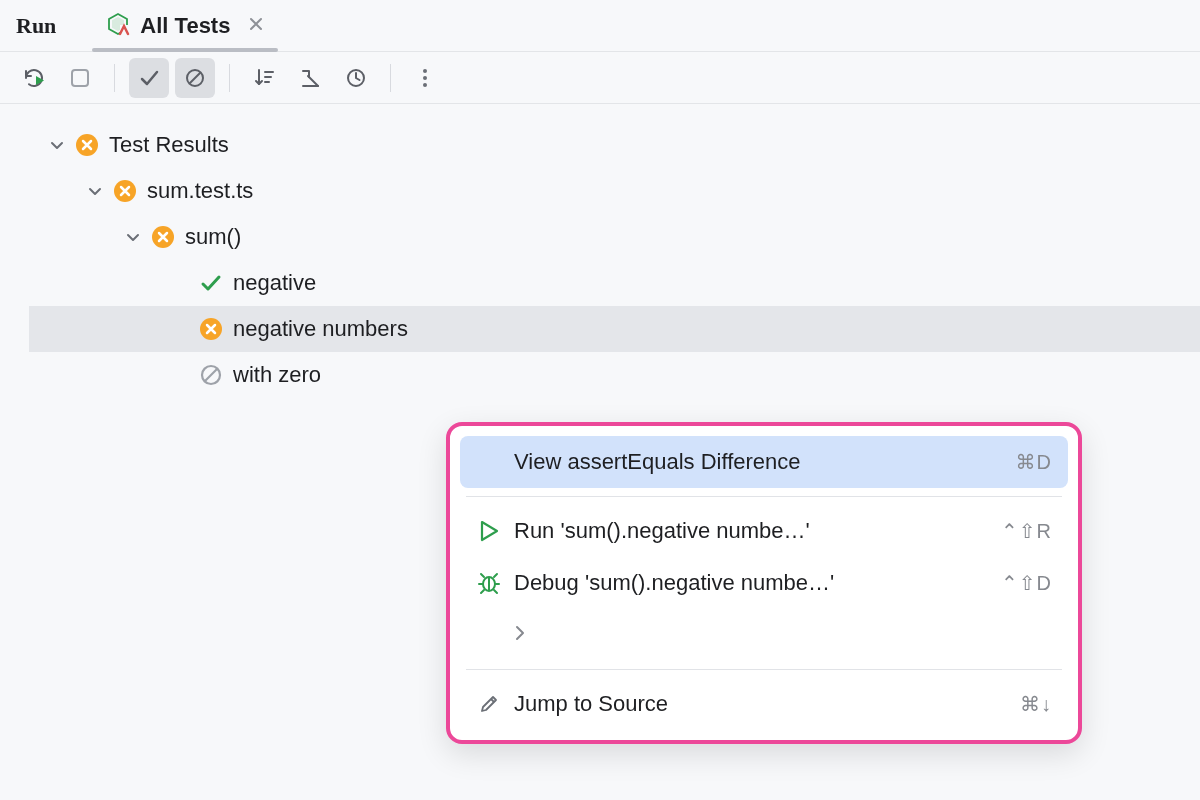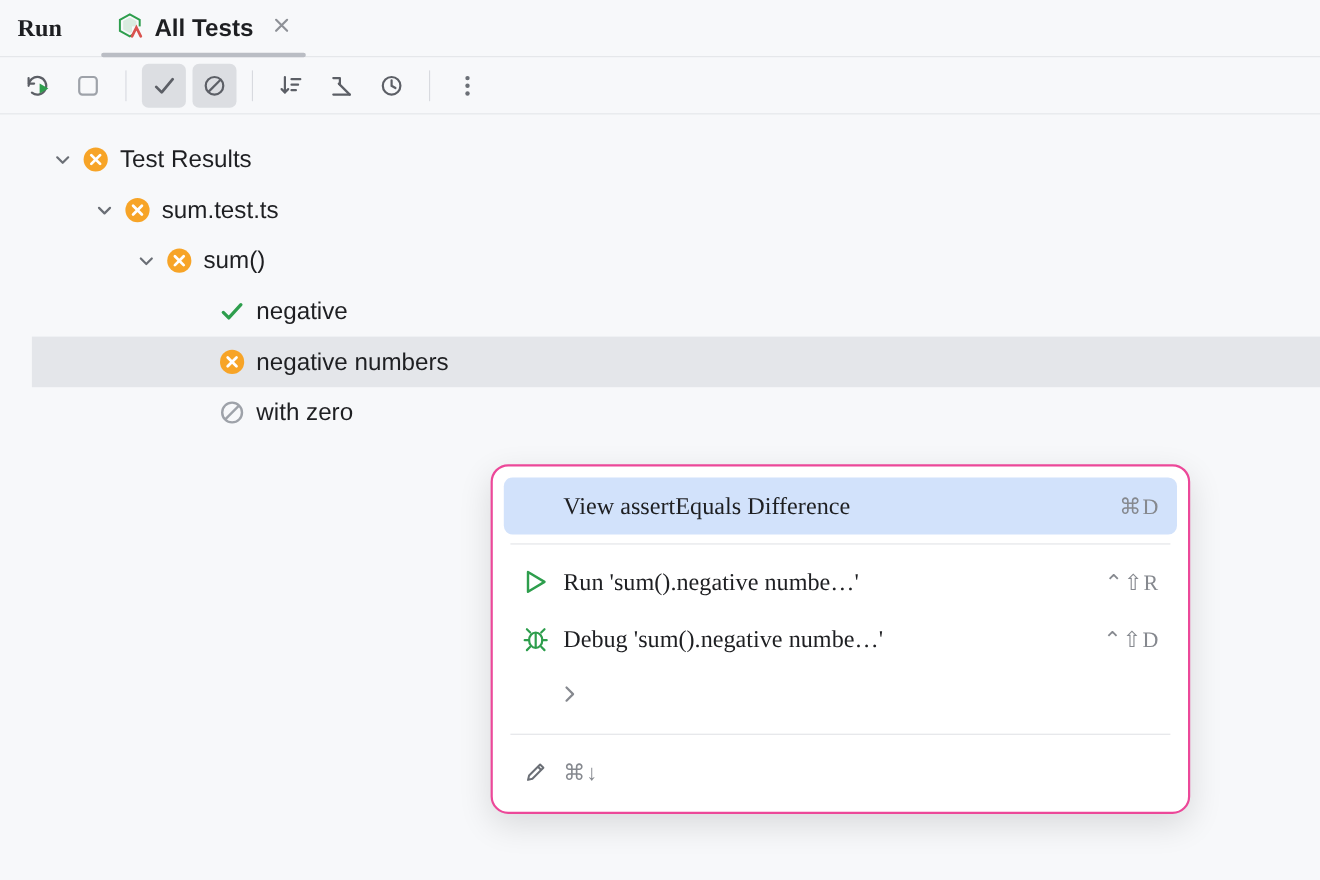--- a/index.html
+++ b/index.html
@@ -60,25 +60,24 @@
   .row.sel { background: #e4e6ea; }
   .chev { color: #6b6f76; display:inline-flex; }
   .chev svg { display:block; }
   .status { width: 24px; height:24px; display:inline-flex; align-items:center; justify-content:center; }
   .label { white-space: nowrap; }
 
   
   .menu {
     position: absolute; left: 446px; top: 422px;
     width: 636px;
-    background: #fff; border: 2px solid #ec4899; border-radius: 16px;
+    background: #fff; border: 4px solid #ec4899; border-radius: 16px;
     box-shadow: 0 10px 30px rgba(0,0,0,0.12);
     padding: 10px 10px;
     font-size: 22px;
-    font-family: Liberation Serif, serif;
   }
   .mi {
     display:flex; align-items:center; height:52px; gap:12px;
     padding: 0 16px; border-radius: 8px;
   }
   .mi.hl { background: #d2e2fb; }
   .mi .icon { width:26px; display:flex; justify-content:center; color:#2e7d32; }
   .mi .txt { flex:1; color:#1e1f22; }
   .mi .short { color:#86898f; letter-spacing: 1px; font-size:20px; }
   .mi .arrow { color:#86898f; }
@@ -292,18 +291,19 @@
 
     <div class="msep"></div>
 
     <div class="mi">
       <span class="icon" style="color:#6b6f76">
         <svg width="22" height="22" viewBox="0 0 22 22">
             <path d="M4 18l1-4L15 4l3 3L8 17l-4 1z" fill="none" stroke="#6b6f76" stroke-width="1.8" stroke-linejoin="round"></path>
             <line x1="13" y1="6" x2="16" y2="9" stroke="#6b6f76" stroke-width="1.8"></line>
           </svg>
       </span>
+      <span class="txt">Jump to Source</span>
       <span class="short">⌘↓</span>
     </div>
 
   </div>
 
 </div>
 
 </body></html>

